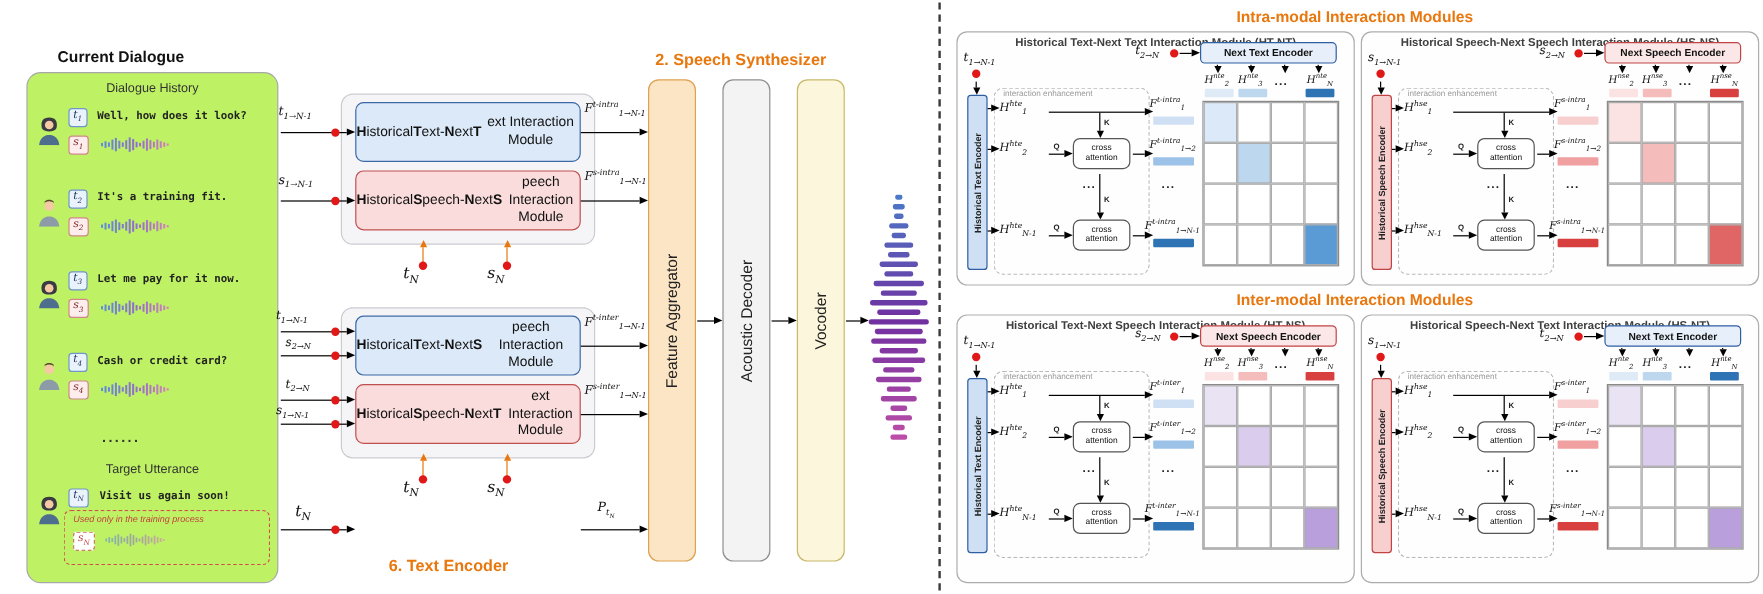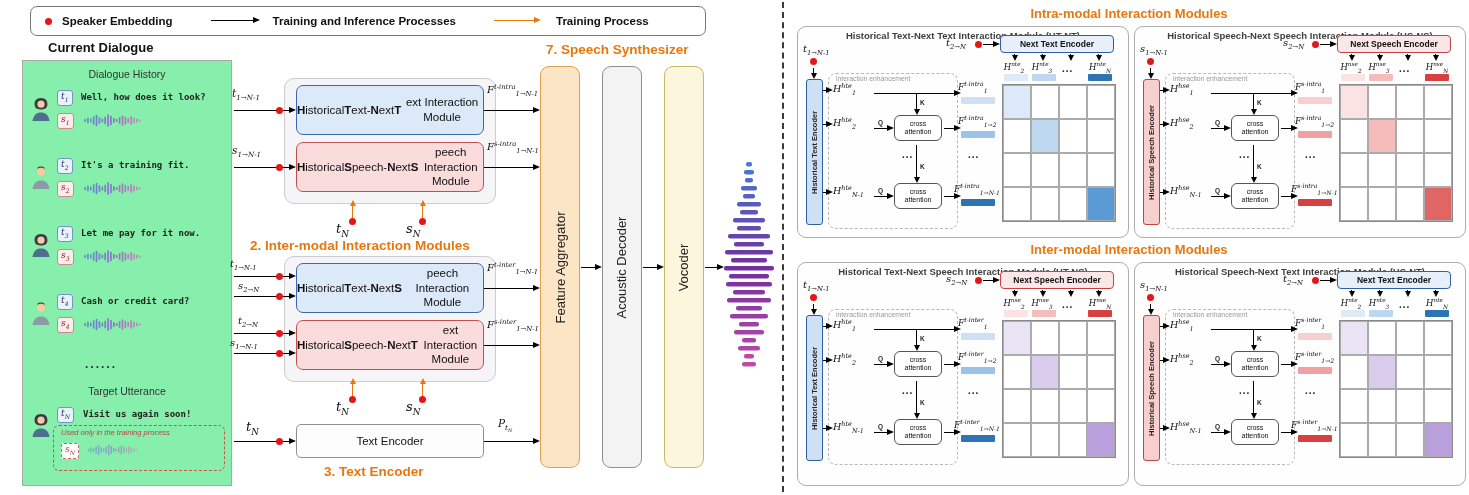--- a/index.html
+++ b/index.html
@@ -17,21 +17,21 @@
 .ah:after{content:"";position:absolute;right:-7px;top:-4.25px;border-left:7px solid #000;border-top:3.5px solid transparent;border-bottom:3.5px solid transparent}
 .ah.or{border-top-color:#E8770E}
 .ah.or:after{border-left-color:#E8770E}
 .ah.thin{border-top-width:1.2px}
 .avD{width:0;border-left:1.3px solid #000}
 .avD:after{content:"";position:absolute;left:-2.9px;bottom:-6px;border-top:6px solid #000;border-left:3.2px solid transparent;border-right:3.2px solid transparent}
 .avU{width:0;border-left:1.6px solid #E8770E}
 .avU:before{content:"";position:absolute;left:-3.2px;top:-6px;border-bottom:6px solid #E8770E;border-left:3.2px solid transparent;border-right:3.2px solid transparent}
 .legar{position:relative;display:inline-block;width:52px;height:12px}
 .lgl{font-weight:bold;font-size:11.5px;white-space:nowrap}
-.dbox{background:#86efac;border:1.2px solid #A8A8A8;border-radius:0}
+.dbox{background:#bef264;border:1.2px solid #A8A8A8;border-radius:12px}
 .dtitle{position:absolute;left:0;right:0;text-align:center;font-size:10.5px;color:#333}
 .chip{display:inline-block;border:1px solid;border-radius:3px;font-size:9px;line-height:11px;padding:0 3px;font-family:"DejaVu Serif",serif;font-style:italic}
 .chip-t{background:#EAF2FC;border-color:#6E96C8;color:#1F3864}
 .chip-s{background:#FDEDED;border-color:#D08888;color:#7B2020}
 .chipd{background:#fff;border-style:dashed;border-color:#D06060;color:#C04040}
 .mono{font-family:"DejaVu Sans Mono",monospace;font-weight:bold;font-size:9px;white-space:nowrap;color:#222}
 .ellip{font-weight:bold;font-size:12px;letter-spacing:2px;color:#333}
 .note{font-size:7.5px;color:#C04040;font-style:italic;white-space:nowrap}
 .tgtbox{border:1px dashed #D05050;border-radius:6px}
 .box{display:flex;align-items:center;justify-content:center;text-align:center;border-radius:7px;line-height:1.3}
@@ -144,32 +144,20 @@
           <rect x="17" y="160" width="20" height="4.5" rx="2" fill="url(#og)"></rect>
           <rect x="12" y="168" width="30" height="4.5" rx="2" fill="url(#og)"></rect>
           <rect x="20" y="176" width="14" height="4.5" rx="2" fill="url(#og)"></rect>
           <rect x="16" y="184" width="22" height="4.5" rx="2" fill="url(#og)"></rect>
           <rect x="22" y="192" width="10" height="4.5" rx="2" fill="url(#og)"></rect>
           <rect x="20" y="200" width="14" height="4.5" rx="2" fill="url(#og)"></rect>
 </symbol>
 </defs>
 </svg>
 
-<div class="a" style="left:30px;top:6px;width:676px;height:30px;border:1.2px solid #777;border-radius:7px;display:flex;align-items:center;padding:0 14px;gap:10px;background:#fff">
-  <i class="dot"></i>
-  <span class="lgl">Speaker Embedding</span>
-  <span class="legar" style="margin-left:28px">
-        <i class="a ah" style="left:0;top:5px;width:42px"></i>
-      </span>
-  <span class="lgl">Training and Inference Processes</span>
-  <span class="legar" style="margin-left:28px">
-        <i class="a ah or" style="left:0;top:5px;width:40px"></i>
-      </span>
-  <span class="lgl">Training Process</span>
-</div>
 
 <div class="a" style="left:48px;top:40px;font-weight:bold;font-size:13px">Current Dialogue</div>
 
 <div class="a dbox" style="left:22px;top:60px;width:210px;height:426px">
   <div class="dtitle" style="top:7px">Dialogue History</div>
 
   <svg class="a" style="left:8px;top:36px" width="20" height="24">
         <use href="#av-f"></use>
       </svg>
   <span class="a chip chip-t" style="left:34px;top:29px">t<sub>1</sub></span>
@@ -241,21 +229,20 @@
 <div class="a mv s10" style="left:487px;top:141px">F<sup>s-intra</sup><sub>1→N-1</sub></div>
 <i class="a ah" style="left:484px;top:167px;width:49px"></i>
 
 <i class="a avU" style="left:352px;top:206px;height:16px"></i>
 <i class="a dot" style="left:349px;top:218px"></i>
 <div class="a mv s11" style="left:336px;top:222px">t<sub>N</sub></div>
 <i class="a avU" style="left:422px;top:206px;height:16px"></i>
 <i class="a dot" style="left:419px;top:218px"></i>
 <div class="a mv s11" style="left:406px;top:222px">s<sub>N</sub></div>
 
-<div class="a hdg" style="left:250px;top:238px">2. Inter-modal Interaction Modules</div>
 <div class="a group" style="left:284px;top:256px;width:212px;height:126px"></div>
 <div class="a box mblue s115" style="left:296px;top:263px;width:188px;height:50px"><b>H</b>istorical <b>T</b>ext-<b>N</b>ext<br><b>S</b>peech Interaction Module</div>
 <div class="a box mpink s115" style="left:296px;top:320px;width:188px;height:50px"><b>H</b>istorical <b>S</b>peech-<b>N</b>ext<br><b>T</b>ext Interaction Module</div>
 
 <div class="a mv s10" style="left:230px;top:258px">t<sub>1→N-1</sub></div>
 <i class="a ah" style="left:234px;top:276px;width:55px"></i>
 <i class="a dot" style="left:276px;top:272.5px"></i>
 <div class="a mv s10" style="left:238px;top:280px">s<sub>2→N</sub></div>
 <i class="a ah" style="left:234px;top:296px;width:55px"></i>
 <i class="a dot" style="left:276px;top:292.5px"></i>
@@ -272,29 +259,28 @@
 <div class="a mv s10" style="left:487px;top:319px">F<sup>s-inter</sup><sub>1→N-1</sub></div>
 <i class="a ah" style="left:484px;top:345px;width:49px"></i>
 
 <i class="a avU" style="left:352px;top:384px;height:16px"></i>
 <i class="a dot" style="left:349px;top:396px"></i>
 <div class="a mv s11" style="left:336px;top:400px">t<sub>N</sub></div>
 <i class="a avU" style="left:422px;top:384px;height:16px"></i>
 <i class="a dot" style="left:419px;top:396px"></i>
 <div class="a mv s11" style="left:406px;top:400px">s<sub>N</sub></div>
 
-<div class="a box tenc" style="left:296px;top:424px;width:188px;height:34px">Text Encoder</div>
 <div class="a mv s11" style="left:246px;top:420px">t<sub>N</sub></div>
 <i class="a ah" style="left:234px;top:441px;width:55px"></i>
 <i class="a dot" style="left:276px;top:437.5px"></i>
 <i class="a ah" style="left:484px;top:441px;width:49px"></i>
 <div class="a mv s105" style="left:498px;top:418px">P<sub>t<sub>N</sub></sub></div>
-<div class="a hdg" style="left:324px;top:464px">3. Text Encoder</div>
-
-<div class="a hdg" style="left:546px;top:42px">7. Speech Synthesizer</div>
+<div class="a hdg" style="left:324px;top:464px">6. Text Encoder</div>
+
+<div class="a hdg" style="left:546px;top:42px">2. Speech Synthesizer</div>
 <div class="a synthbox fa" style="left:540px;top:66px;width:40px;height:402px">
       <span class="vtxt">Feature Aggregator</span>
     </div>
 <div class="a synthbox ad" style="left:602px;top:66px;width:40px;height:402px">
       <span class="vtxt">Acoustic Decoder</span>
     </div>
 <div class="a synthbox vc" style="left:664px;top:66px;width:40px;height:402px">
       <span class="vtxt">Vocoder</span>
     </div>
 <i class="a ah" style="left:581px;top:267px;width:14px"></i>

